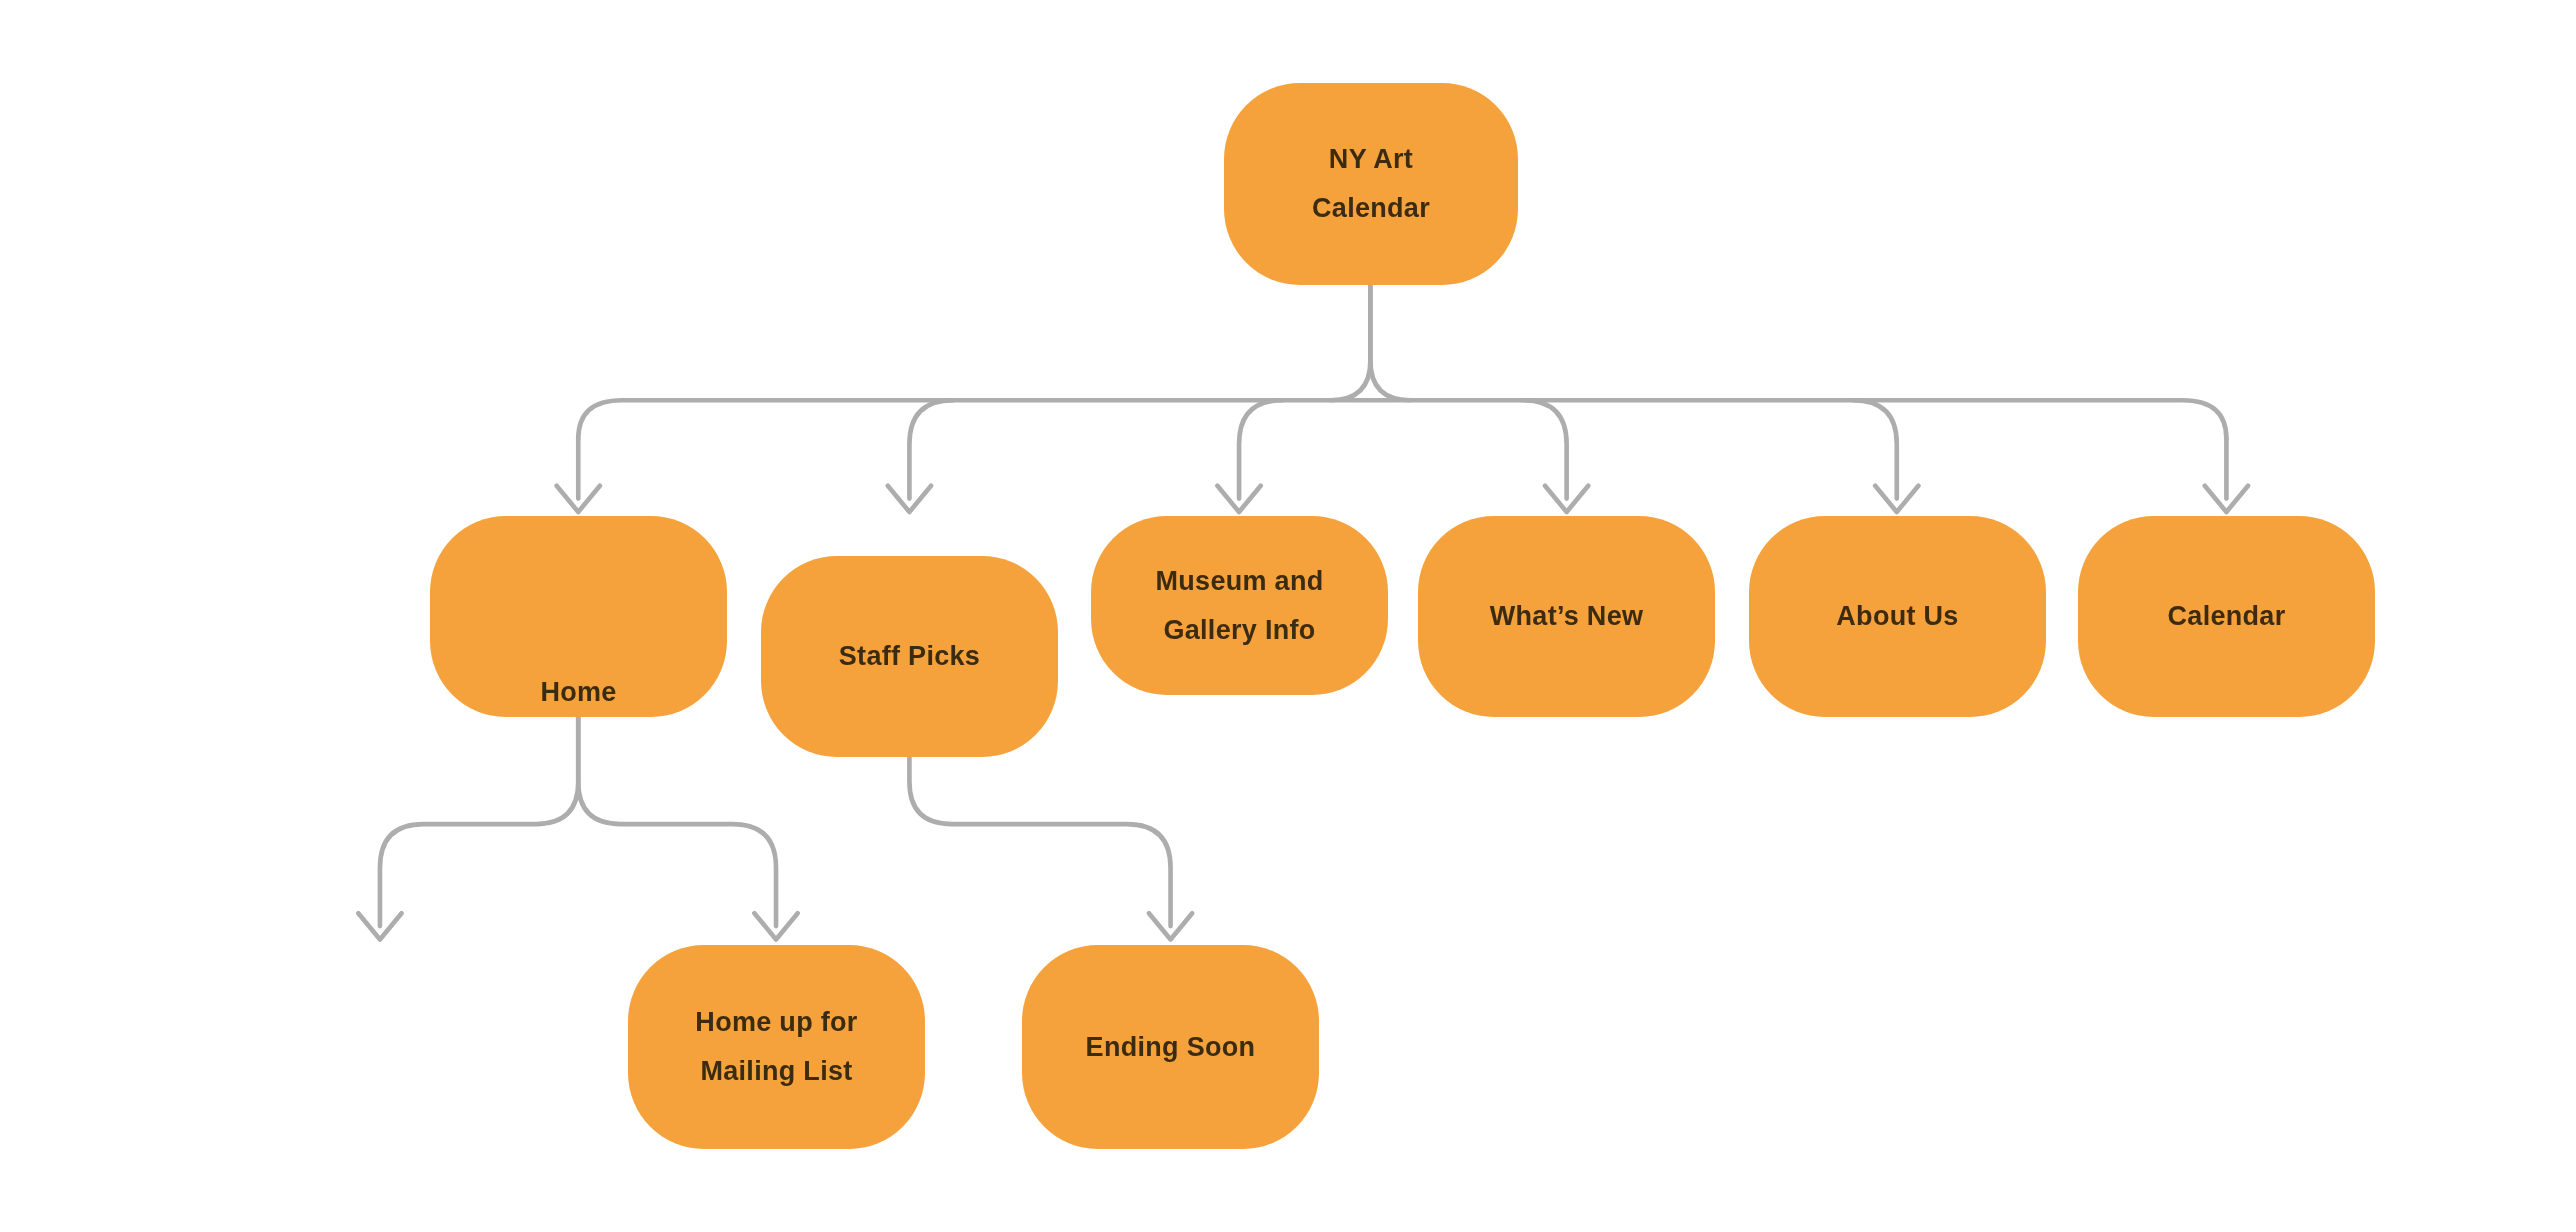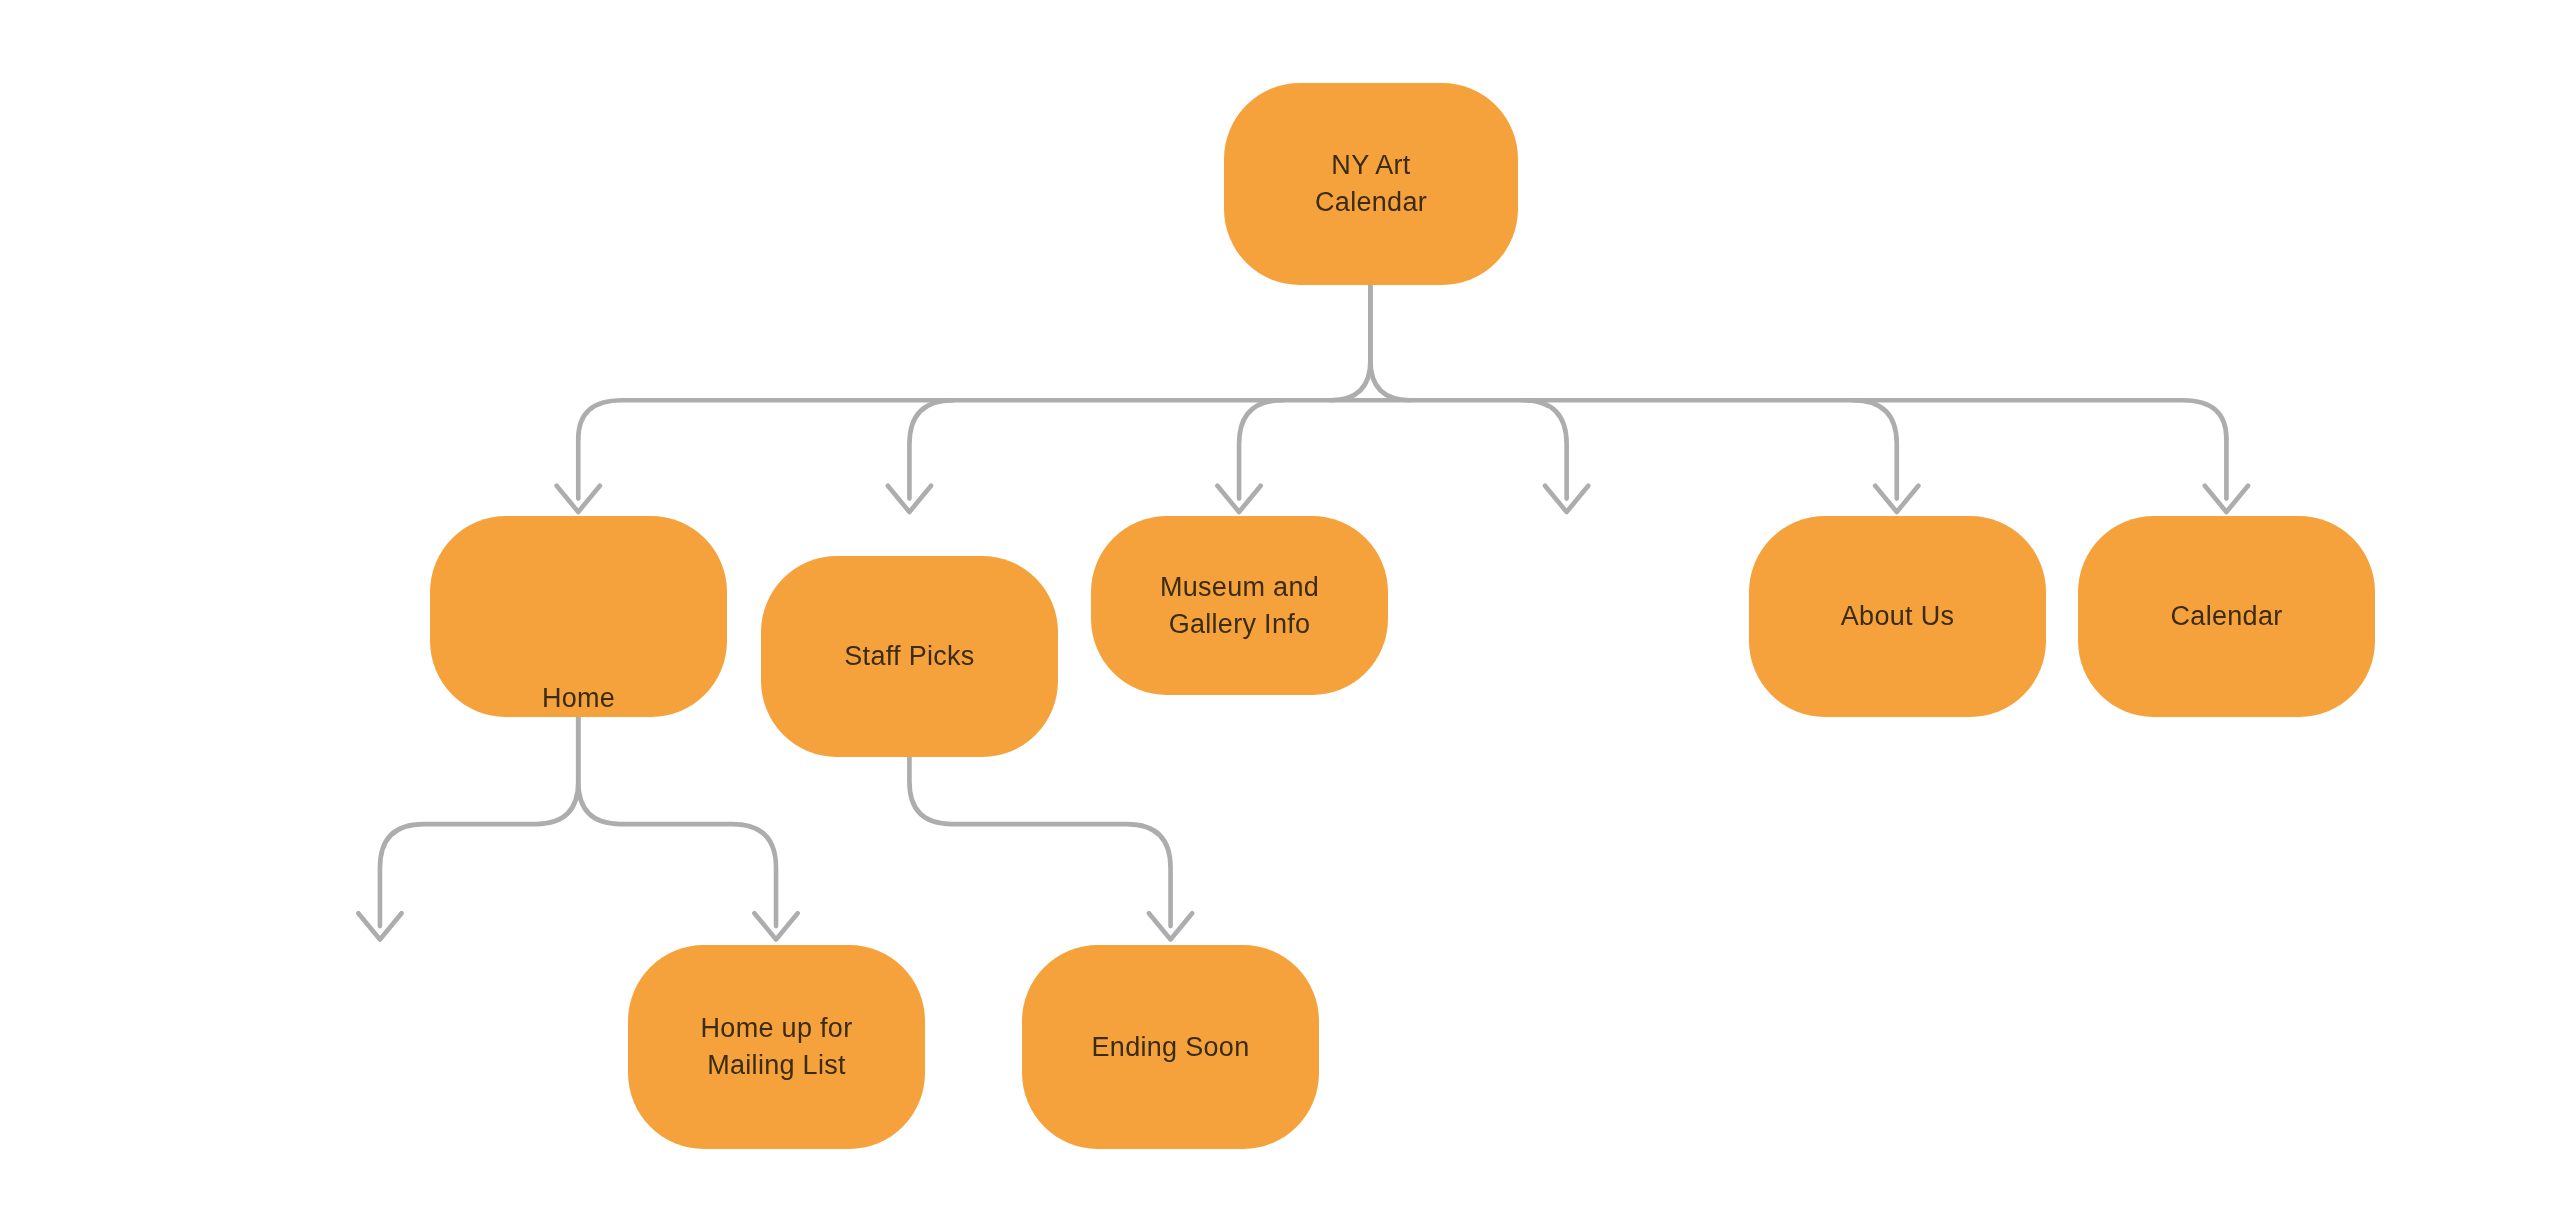--- a/index.html
+++ b/index.html
@@ -38,22 +38,22 @@
     border-radius: 76px;
     display: flex;
     align-items: center;
     justify-content: center;
     box-sizing: border-box;
     cursor: pointer;
   }
   .node .label {
     color: #3B2B10;
     font-size: 27px;
-    line-height: 37px;
-    font-weight: 400;
+    line-height: 49px;
+    font-weight: 700;
     text-align: center;
     white-space: pre-line;
     letter-spacing: 0.3px;
   }
 </style>
 </head>
 <body>
 
 <div class="canvas">
 
@@ -99,20 +99,23 @@
   <div class="node" style="left:430px; top:516px; width:297px; height:201px;align-items:flex-end;">
     <span class="label">Home</span>
   </div>
   <div class="node" style="left:761px; top:516px; width:297px; height:201px;margin-top:40px;">
     <span class="label">Staff Picks</span>
   </div>
   <div class="node" style="left:1091px; top:516px; width:297px; height:179px;">
     <span class="label">Museum and
 Gallery Info</span>
   </div>
+  <div class="node" style="left:1418px; top:516px; width:297px; height:201px;">
+    <span class="label">What’s New</span>
+  </div>
   <div class="node" style="left:1749px; top:516px; width:297px; height:201px;justify-content:center;">
     <span class="label">About Us</span>
   </div>
   <div class="node" style="left:2078px; top:516px; width:297px; height:201px;">
     <span class="label">Calendar</span>
   </div>
 
   <div class="node" style="left:628px; top:945px; width:297px; height:204px;">
     <span class="label">Home up for
 Mailing List</span>

